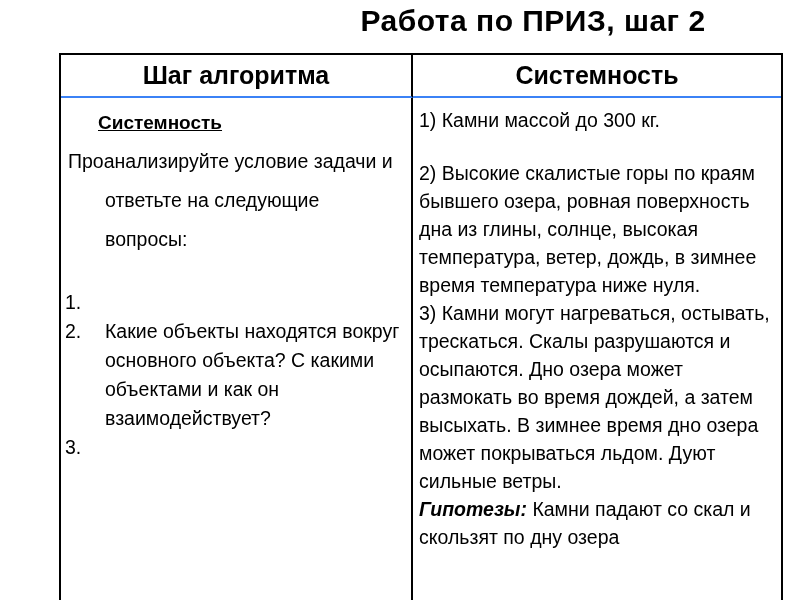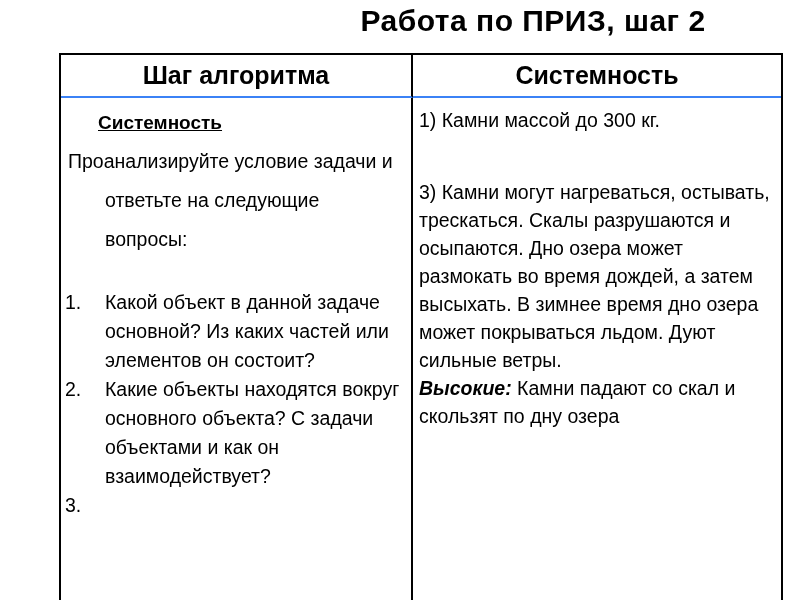--- a/index.html
+++ b/index.html
@@ -54,21 +54,21 @@
     font-size: 19.5px; line-height: 39px;
     padding-left: 37px; text-indent: -37px;
   }
   .qlist { margin-top: 29px; }
   .qitem { display: flex; font-size: 19.5px; line-height: 29px; }
   .qnum { flex: 0 0 42px; padding-left: 2px; box-sizing: border-box; }
   .qtext { flex: 1; padding-right: 2px; }
 
   .right-body { padding: 8px 8px 0 6px; font-size: 19.5px; line-height: 28px; }
   .right-body p { margin: 0; }
-  .right-body p.gap-after { margin-bottom: 44px; }
+  .right-body p.gap-after { margin-bottom: 25px; }
   .hyp-label { font-weight: bold; font-style: italic; }
 </style>
 </head>
 <body>
 
 <div class="slide">
 
   <div class="title">Работа по ПРИЗ, шаг 2</div>
 
   <div class="algo-table">
@@ -76,32 +76,32 @@
     <div class="cell col-left row-head head-cell">Шаг алгоритма</div>
 
     <div class="cell row-head head-cell">Системность</div>
 
     <div class="cell col-left left-body">
       <div class="left-heading">Системность</div>
       <div class="left-intro">Проанализируйте условие задачи и ответьте на следующие вопросы:</div>
       <div class="qlist">
         <div class="qitem">
           <span class="qnum">1.</span>
-          <span class="qtext">Какой объект в данной задаче основной? Из каких частей или элементов он состоит?</span>
         </div>
         <div class="qitem">
           <span class="qnum">2.</span>
-          <span class="qtext">Какие объекты находятся вокруг основного объекта? С задачи объектами и как он взаимодействует?</span>
+          <span class="qtext">Какие объекты находятся вокруг основного объекта? С какими объектами и как он взаимодействует?</span>
         </div>
         <div class="qitem">
           <span class="qnum">3.</span>
         </div>
       </div>
     </div>
 
     <div class="cell right-body">
       <p class="gap-after">1) Камни массой до 300 кг.</p>
+      <p>2) Высокие скалистые горы по краям бывшего озера, ровная поверхность дна из глины, солнце, высокая температура, ветер, дождь, в зимнее время температура ниже нуля.</p>
       <p>3) Камни могут нагреваться, остывать, трескаться. Скалы разрушаются и осыпаются. Дно озера может размокать во время дождей, а затем высыхать. В зимнее время дно озера может покрываться льдом. Дуют сильные ветры.</p>
-      <p><span class="hyp-label">Высокие:</span><span> Камни падают со скал и скользят по дну озера</span></p>
+      <p><span class="hyp-label">Гипотезы:</span><span> Камни падают со скал и скользят по дну озера</span></p>
     </div>
 
   </div>
 </div>
 
 </body></html>

